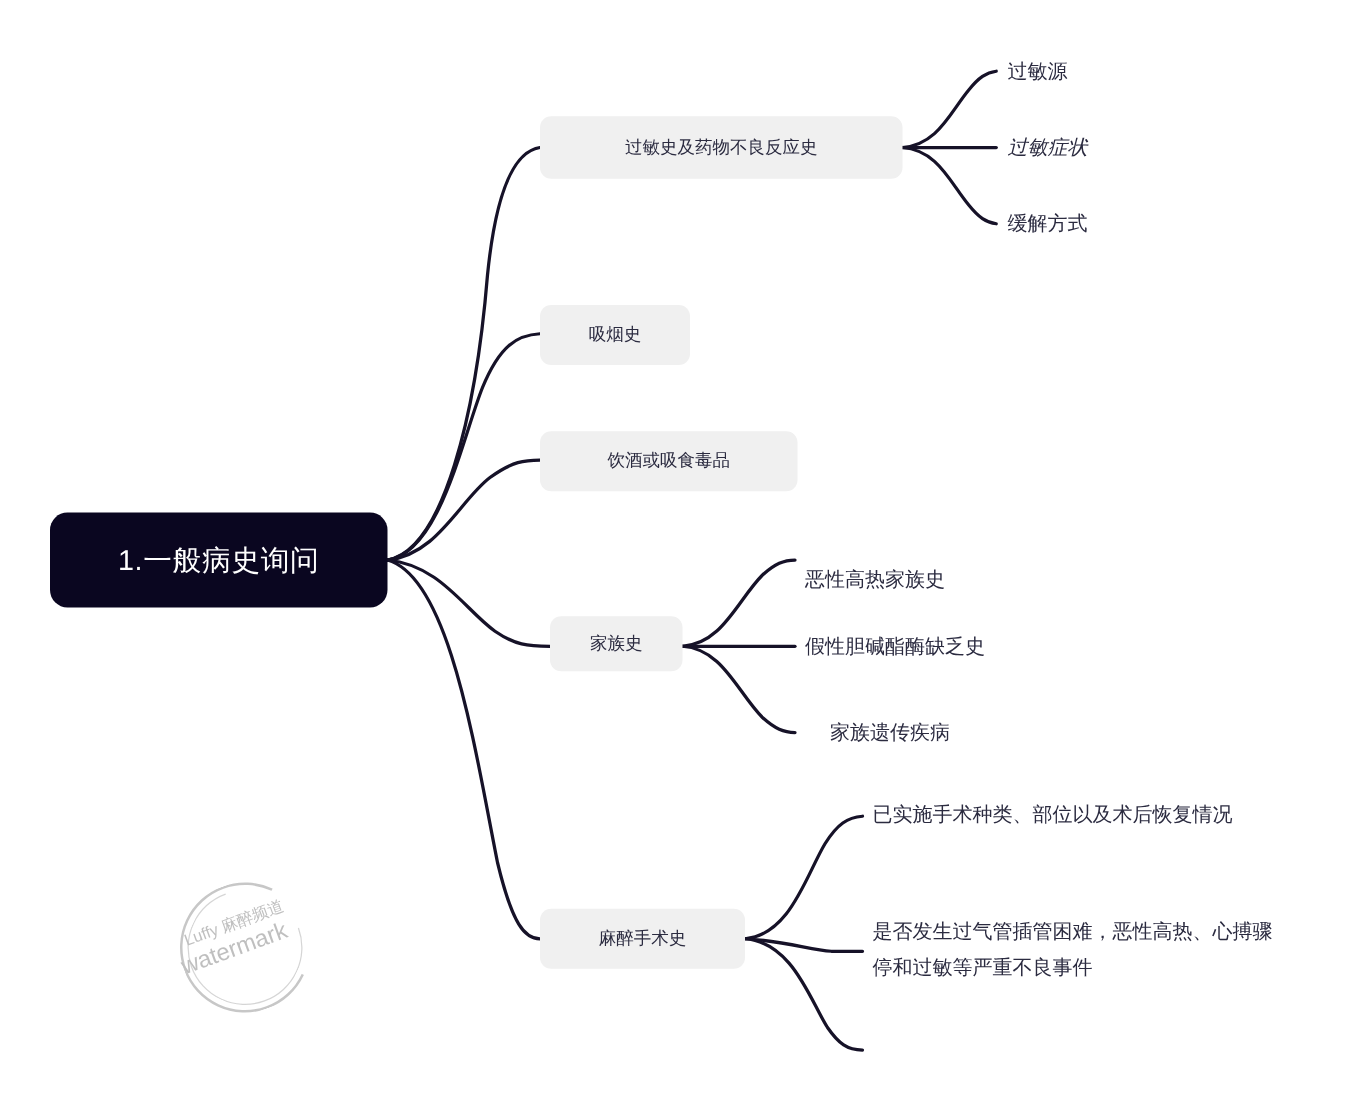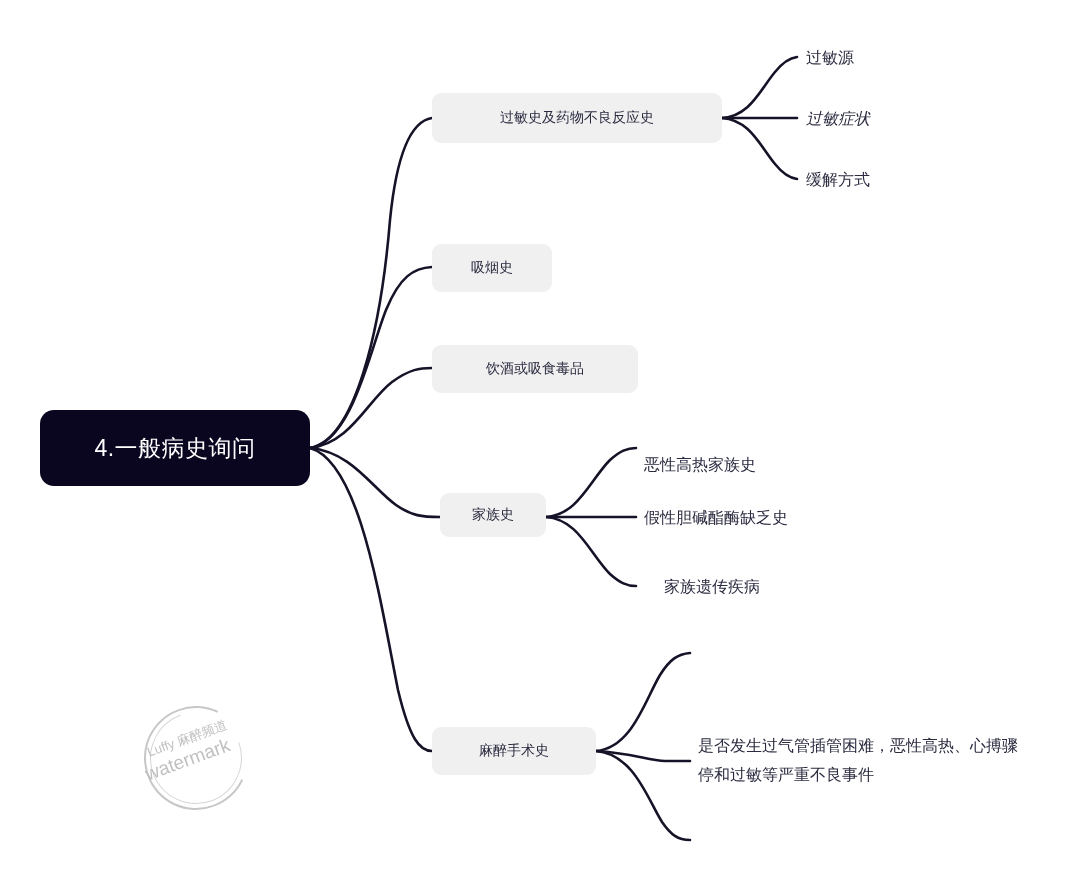--- a/index.html
+++ b/index.html
@@ -142,21 +142,21 @@
       <path d="M546,517 L636,517"></path>
       <path d="M546,517 C578,519 590,554 610,574 C620,583 627,586 636,586"></path>
 
       <path d="M596,751 C632,748 645,700 660,675 C670,659 678,654 690,653"></path>
       <path d="M596,751 C630,753 648,760 665,761 C672,761 678,761 690,761"></path>
       <path d="M596,751 C634,754 648,800 662,822 C671,835 678,840 690,840"></path>
     </g>
   </svg>
 
   <div class="node node-root" style="left:40px; top:410px; width:270px; height:76px;">
-    <span>4.一般病史询问</span>
+    <span>1.一般病史询问</span>
   </div>
 
   <div class="node node-branch" style="left:432px; top:93px; width:290px; height:50px;">
     <span>过敏史及药物不良反应史</span>
   </div>
 
   <div class="leaf leaf-nowrap" style="left:806px; top:43px;">
     <span>过敏源</span>
   </div>
   <div class="leaf leaf-nowrap" style="left:806px; top:104px;font-style:italic;">
@@ -185,20 +185,23 @@
     <span>假性胆碱酯酶缺乏史</span>
   </div>
   <div class="leaf leaf-nowrap" style="left:664px; top:572px;">
     <span>家族遗传疾病</span>
   </div>
 
   <div class="node node-branch" style="left:432px; top:727px; width:164px; height:48px;">
     <span>麻醉手术史</span>
   </div>
 
+  <div class="leaf leaf-wrap" style="left:698px; top:638px; width:318px;">
+    <span>已实施手术种类、部位以及术后恢复情况</span>
+  </div>
   <div class="leaf leaf-wrap" style="left:698px; top:731px; width:332px;">
     <span>是否发生过气管插管困难，恶性高热、心搏骤停和过敏等严重不良事件</span>
   </div>
 
   <div id="watermark">
     <div class="ring"></div>
     <div class="ring2"></div>
     <div class="wm-line1">Luffy 麻醉频道</div>
     <div class="wm-line2">watermark</div>
   </div>

